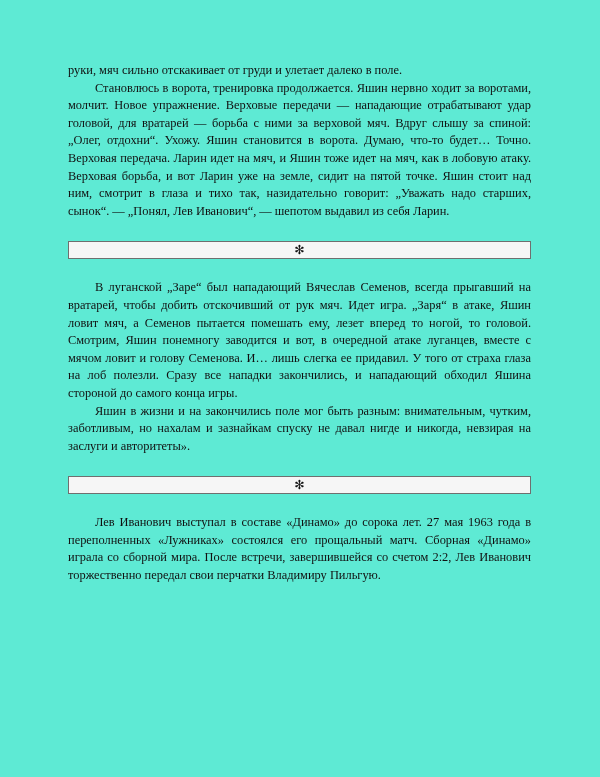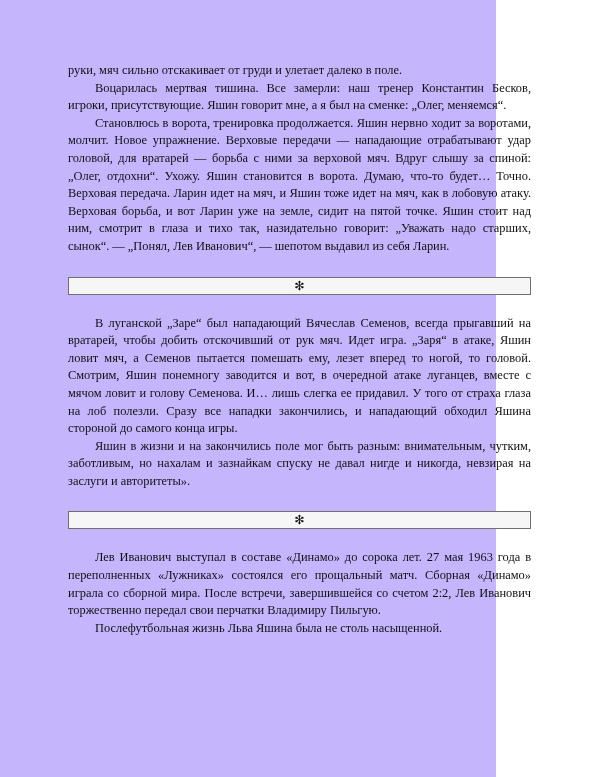--- a/index.html
+++ b/index.html
@@ -9,24 +9,24 @@
   body {
     width: 600px;
     height: 777px;
     background: #ffffff;
     font-family: "Liberation Serif", "DejaVu Serif", serif;
     color: #111111;
     overflow: hidden;
   }
   .page {
     box-sizing: border-box;
-    width: 496px;
+    width: 600px;
     height: 777px;
     padding: 62px 69px 0 68px;
-    background: #c4b5fd;
+    background: #5eead4;
   }
   .text-body {
     width: 463px;
   }
   p.para {
     margin: 0;
     font-size: 12.4px;
     line-height: 17.6px;
     text-align: justify;
     text-justify: inter-word;
@@ -59,36 +59,34 @@
   }
 </style>
 </head>
 <body>
 
 <div class="page">
   <div class="text-body">
 
     <div>
       <p class="para no-indent">руки, мяч сильно отскакивает от груди и улетает далеко в поле.</p>
-      <p class="para">Воцарилась мертвая тишина. Все замерли: наш тренер Константин Бесков, игроки, присутствующие. Яшин говорит мне, а я был на сменке: „Олег, меняемся“.</p>
       <p class="para">Становлюсь в ворота, тренировка продолжается. Яшин нервно ходит за воротами, молчит. Новое упражнение. Верховые передачи — нападающие отрабатывают удар головой, для вратарей — борьба с ними за верховой мяч. Вдруг слышу за спиной: „Олег, отдохни“. Ухожу. Яшин становится в ворота. Думаю, что-то будет… Точно. Верховая передача. Ларин идет на мяч, и Яшин тоже идет на мяч, как в лобовую атаку. Верховая борьба, и вот Ларин уже на земле, сидит на пятой точке. Яшин стоит над ним, смотрит в глаза и тихо так, назидательно говорит: „Уважать надо старших, сынок“. — „Понял, Лев Иванович“, — шепотом выдавил из себя Ларин.</p>
     </div>
 
     <div class="separator">
       <span class="star">✻</span>
     </div>
 
     <div>
       <p class="para">В луганской „Заре“ был нападающий Вячеслав Семенов, всегда прыгавший на вратарей, чтобы добить отскочивший от рук мяч. Идет игра. „Заря“ в атаке, Яшин ловит мяч, а Семенов пытается помешать ему, лезет вперед то ногой, то головой. Смотрим, Яшин понемногу заводится и вот, в очередной атаке луганцев, вместе с мячом ловит и голову Семенова. И… лишь слегка ее придавил. У того от страха глаза на лоб полезли. Сразу все нападки закончились, и нападающий обходил Яшина стороной до самого конца игры.</p>
       <p class="para">Яшин в жизни и на закончились поле мог быть разным: внимательным, чутким, заботливым, но нахалам и зазнайкам спуску не давал нигде и никогда, невзирая на заслуги и авторитеты».</p>
     </div>
 
     <div class="separator">
       <span class="star">✻</span>
     </div>
 
     <div>
       <p class="para">Лев Иванович выступал в составе «Динамо» до сорока лет. 27 мая 1963 года в переполненных «Лужниках» состоялся его прощальный матч. Сборная «Динамо» играла со сборной мира. После встречи, завершившейся со счетом 2:2, Лев Иванович торжественно передал свои перчатки Владимиру Пильгую.</p>
-      <p class="para">Послефутбольная жизнь Льва Яшина была не столь насыщенной.</p>
     </div>
 
   </div>
 </div>
 
 </body></html>

